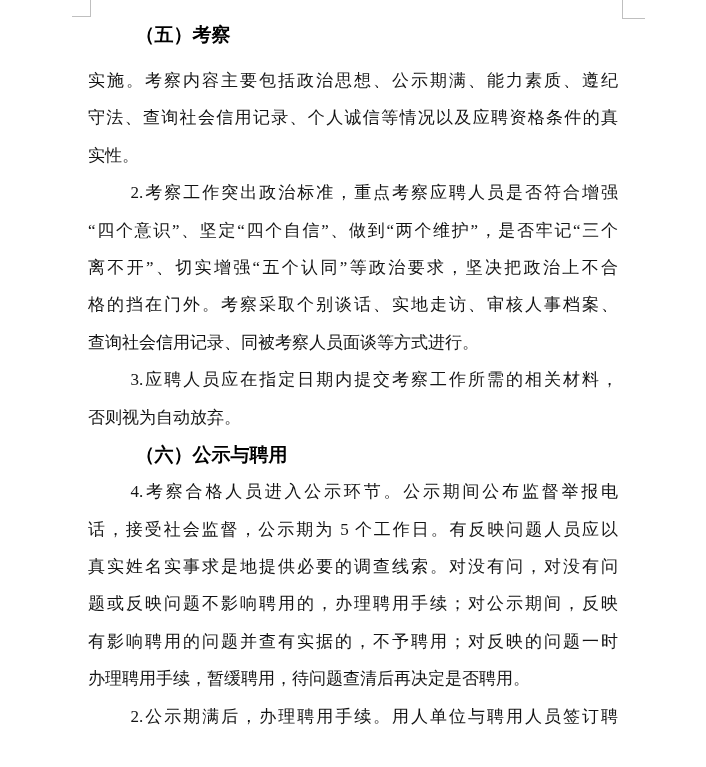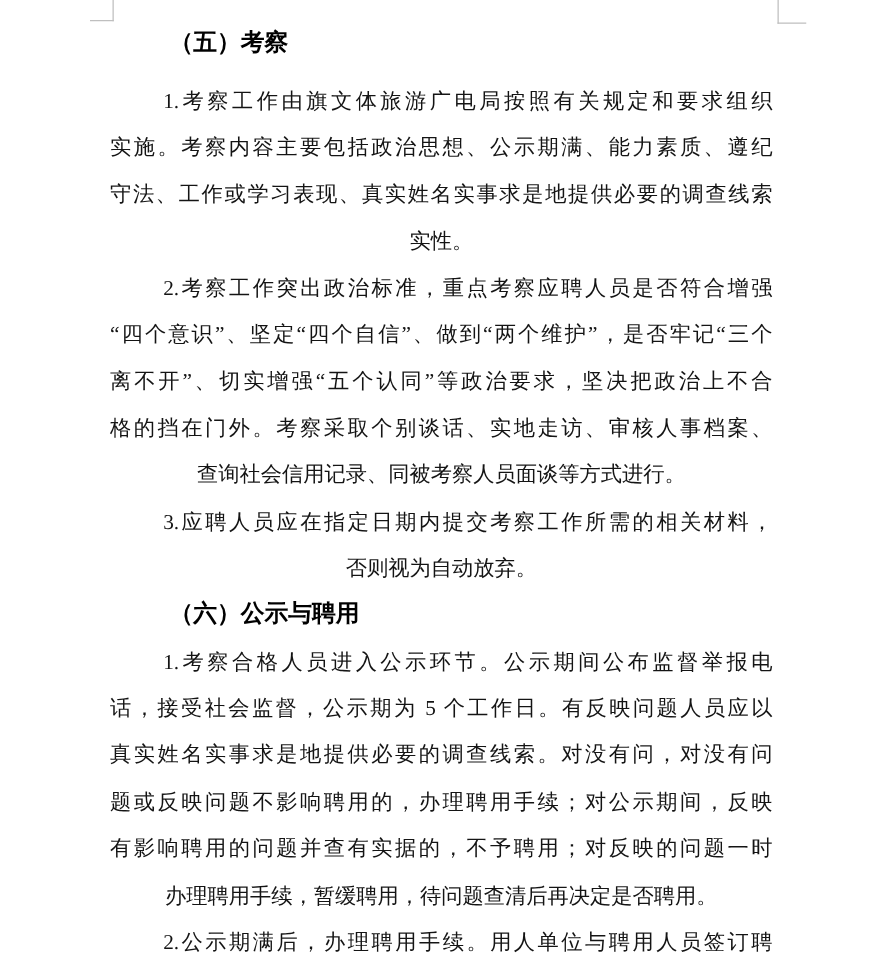--- a/index.html
+++ b/index.html
@@ -31,50 +31,49 @@
     text-indent:2.5em;
     white-space:nowrap;
   }
   .heading.h-first{line-height:54px;}
   .line{
     line-height:37.4px;height:37.4px;
     overflow:visible;
   }
   .line.first{text-indent:2.5em;}
   .line.fill{text-align:justify;text-align-last:justify;text-justify:inter-character;}
-  .line.last{text-align:center;}
+  .line.last{text-align:left;}
 </style>
 </head>
 <body>
 
 <div class="page">
   <div class="crop-mark left"></div>
   <div class="crop-mark right"></div>
   <div class="doc">
       <div class="heading h-first">（五）考察</div>
       <div class="paragraph">
-        <div class="line first fill">1.考察工作由旗文体旅游广电局按照有关规定和要求组织</div>
         <div class="line fill">实施。考察内容主要包括政治思想、公示期满、能力素质、遵纪</div>
-        <div class="line fill">守法、工作或学习表现、真实姓名实事求是地提供必要的调查线索</div>
+        <div class="line fill">守法、查询社会信用记录、个人诚信等情况以及应聘资格条件的真</div>
         <div class="line last">实性。</div>
       </div>
       <div class="paragraph">
         <div class="line first fill">2.考察工作突出政治标准，重点考察应聘人员是否符合增强</div>
         <div class="line fill">“四个意识”、坚定“四个自信”、做到“两个维护”，是否牢记“三个</div>
         <div class="line fill">离不开”、切实增强“五个认同”等政治要求，坚决把政治上不合</div>
         <div class="line fill">格的挡在门外。考察采取个别谈话、实地走访、审核人事档案、</div>
         <div class="line last">查询社会信用记录、同被考察人员面谈等方式进行。</div>
       </div>
       <div class="paragraph">
         <div class="line first fill">3.应聘人员应在指定日期内提交考察工作所需的相关材料，</div>
         <div class="line last">否则视为自动放弃。</div>
       </div>
       <div class="heading">（六）公示与聘用</div>
       <div class="paragraph">
-        <div class="line first fill">1.考察合格人员进入公示环节。公示期间公布监督举报电</div>
+        <div class="line first fill">4.考察合格人员进入公示环节。公示期间公布监督举报电</div>
         <div class="line fill">话，接受社会监督，公示期为 5 个工作日。有反映问题人员应以</div>
         <div class="line fill">真实姓名实事求是地提供必要的调查线索。对没有问，对没有问</div>
         <div class="line fill">题或反映问题不影响聘用的，办理聘用手续；对公示期间，反映</div>
         <div class="line fill">有影响聘用的问题并查有实据的，不予聘用；对反映的问题一时</div>
         <div class="line last">办理聘用手续，暂缓聘用，待问题查清后再决定是否聘用。</div>
       </div>
       <div class="paragraph">
         <div class="line first fill">2.公示期满后，办理聘用手续。用人单位与聘用人员签订聘</div>
       </div>
     </div>

